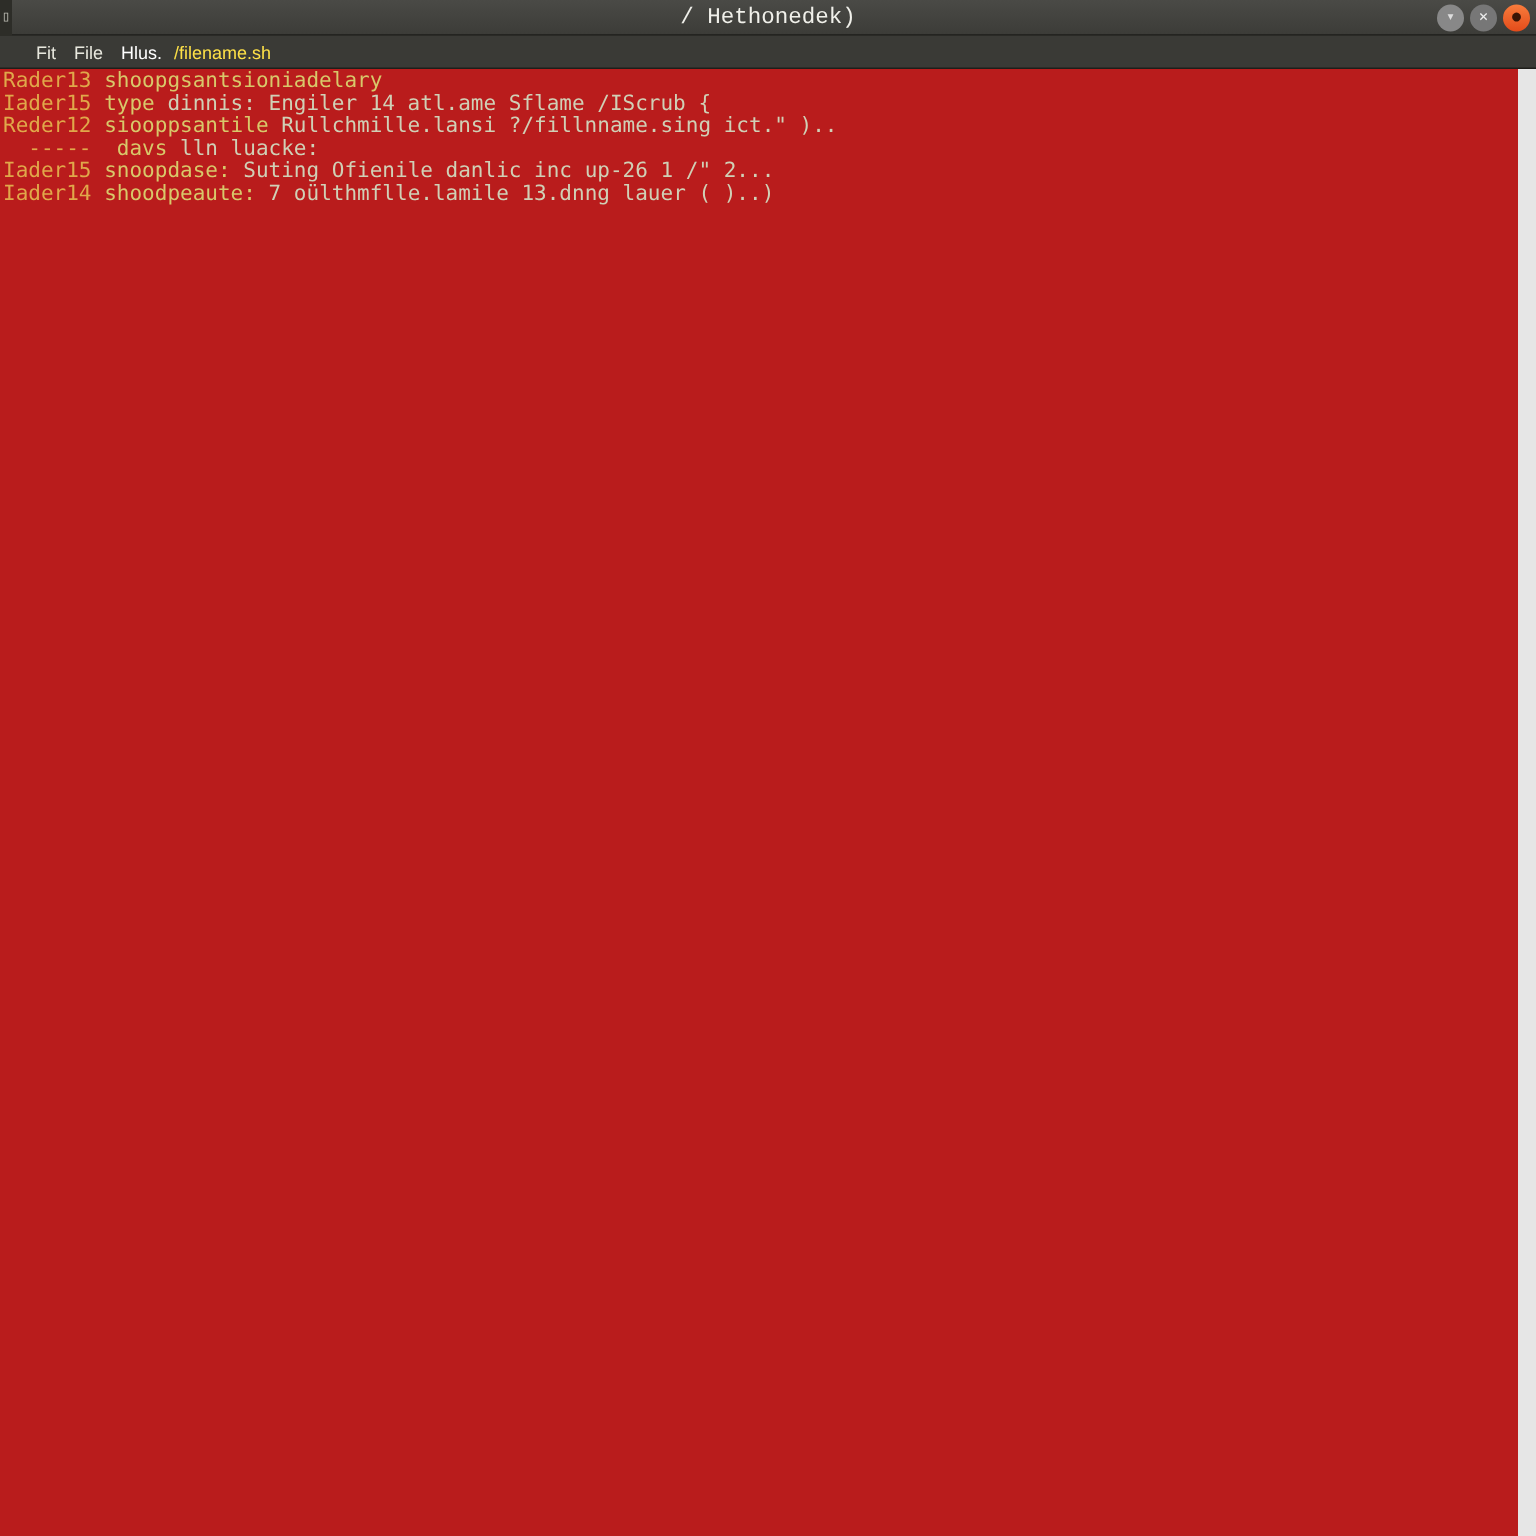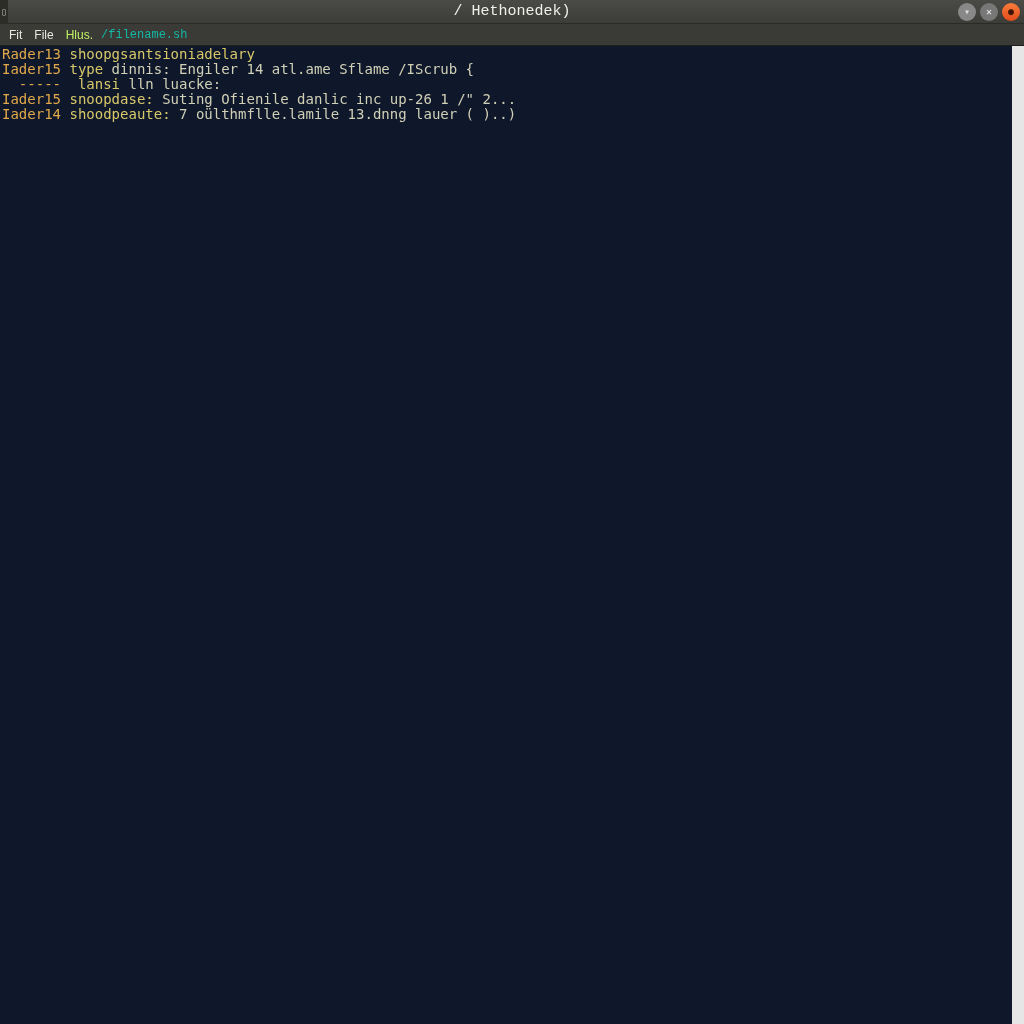--- a/index.html
+++ b/index.html
@@ -60,38 +60,38 @@
     .win-min { background: #888; color:#ddd; }
     .win-close-x { background: #777; color:#eee; }
     .win-close { background: linear-gradient(#f97c3c,#e34b1a); color:#3a1505; }
     .menubar {
       height: 22px;
       background: #3a3a36;
       border-bottom: 1px solid #1e1e1a;
       display: flex;
       align-items: center;
       gap: 4px;
-      padding: 0 5px;
+      padding: 0 20px;
       color: #e8e8de;
       font-family: sans-serif;
       font-size: 12px;
     }
     .menu-item {
       padding: 2px 4px;
       cursor: pointer;
     }
     .menu-file {
-      color: #bef264;
+      color: #ffffff;
     }
     .menu-path {
-      color: #14b8a6;
-      font-family: Liberation Mono, monospace;
+      color: #fde047;
+      font-family: Liberation Sans, sans-serif;
     }
     .terminal {
-      background: #0f172a;
+      background: #b91c1c;
       color: #dcdccc;
       padding: 1px 2px;
       height: calc(1024px - 46px);
       position: relative;
       line-height: 15px;
       letter-spacing: 0px;
       overflow: hidden;
     }
     .line { white-space: pre; }
     .c-prompt { color: #e0a84a; } 
@@ -138,20 +138,21 @@
   <span class="menu-item">Fit</span>
   <span class="menu-item">File</span>
   <span class="menu-item menu-file">Hlus.</span>
   <span class="menu-path">/filename.sh</span>
 </div>
 
 <div class="terminal">
   <div id="term-lines">
       <div class="line"><span class="c-prompt">Rader13</span> <span class="c-keyword">shoopgsantsioniadelary</span><span class="c-text"></span></div>
       <div class="line"><span class="c-prompt">Iader15</span> <span class="c-keyword">type</span><span class="c-text"> dinnis: Engiler 14 atl.ame Sflame /IScrub {</span></div>
-      <div class="line"><span class="c-prompt">  ----- </span> <span class="c-keyword">lansi</span><span class="c-text"> lln luacke:</span></div>
+      <div class="line"><span class="c-prompt">Reder12</span> <span class="c-keyword">siooppsantile</span><span class="c-text"> Rullchmille.lansi ?/fillnname.sing ict." )..</span></div>
+      <div class="line"><span class="c-prompt">  ----- </span> <span class="c-keyword">davs</span><span class="c-text"> lln luacke:</span></div>
       <div class="line"><span class="c-prompt">Iader15</span> <span class="c-keyword">snoopdase:</span><span class="c-text"> Suting Ofienile danlic inc up-26 1 /" 2...</span></div>
       <div class="line"><span class="c-prompt">Iader14</span> <span class="c-keyword">shoodpeaute:</span><span class="c-text"> 7 oülthmflle.lamile 13.dnng lauer ( )..)</span></div>
     </div>
   <div class="scroll-track">
     <div class="scroll-thumb"></div>
   </div>
 </div>
 
 </body></html>

